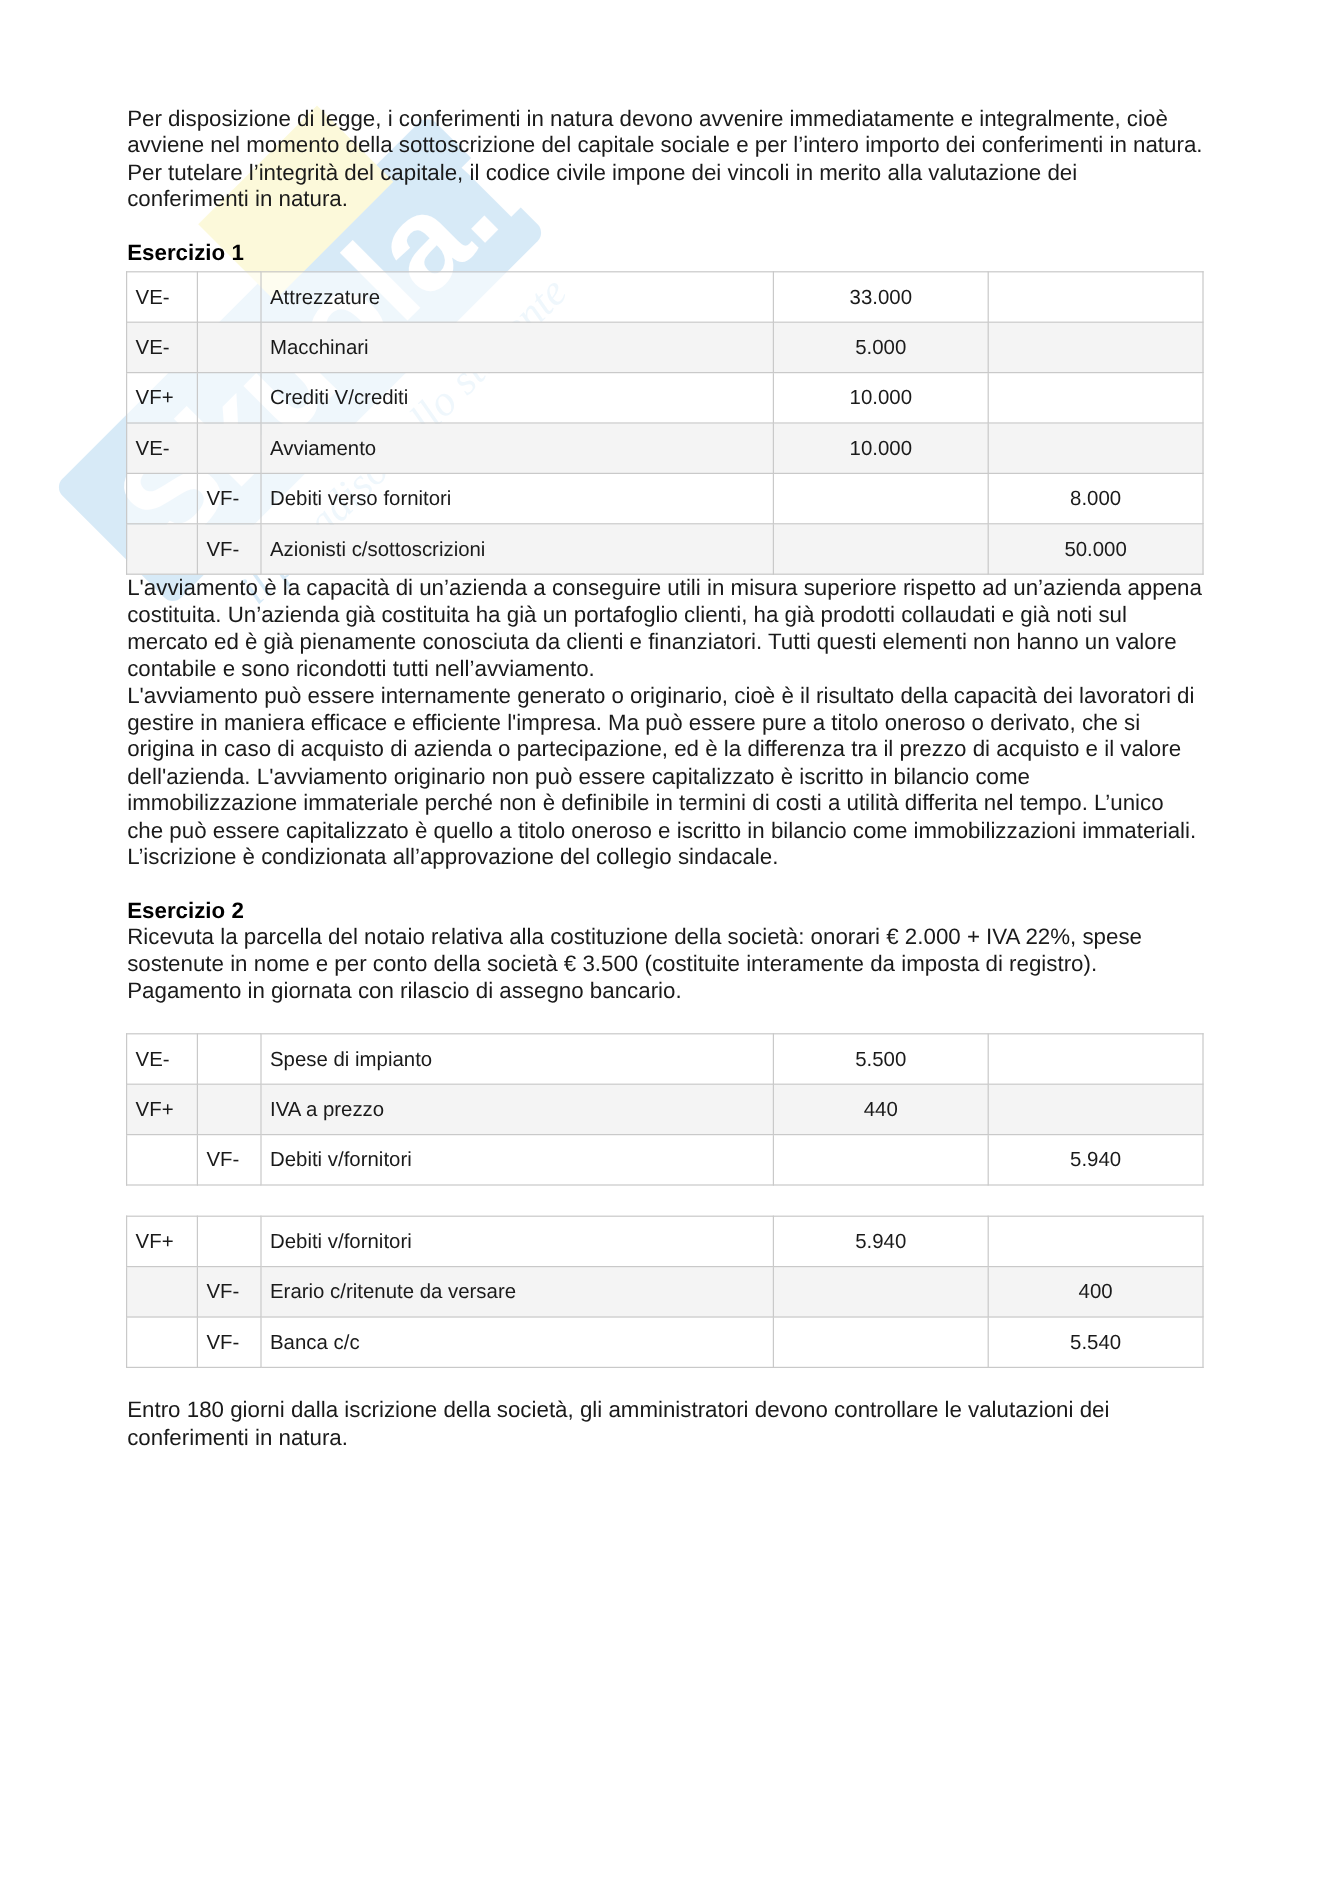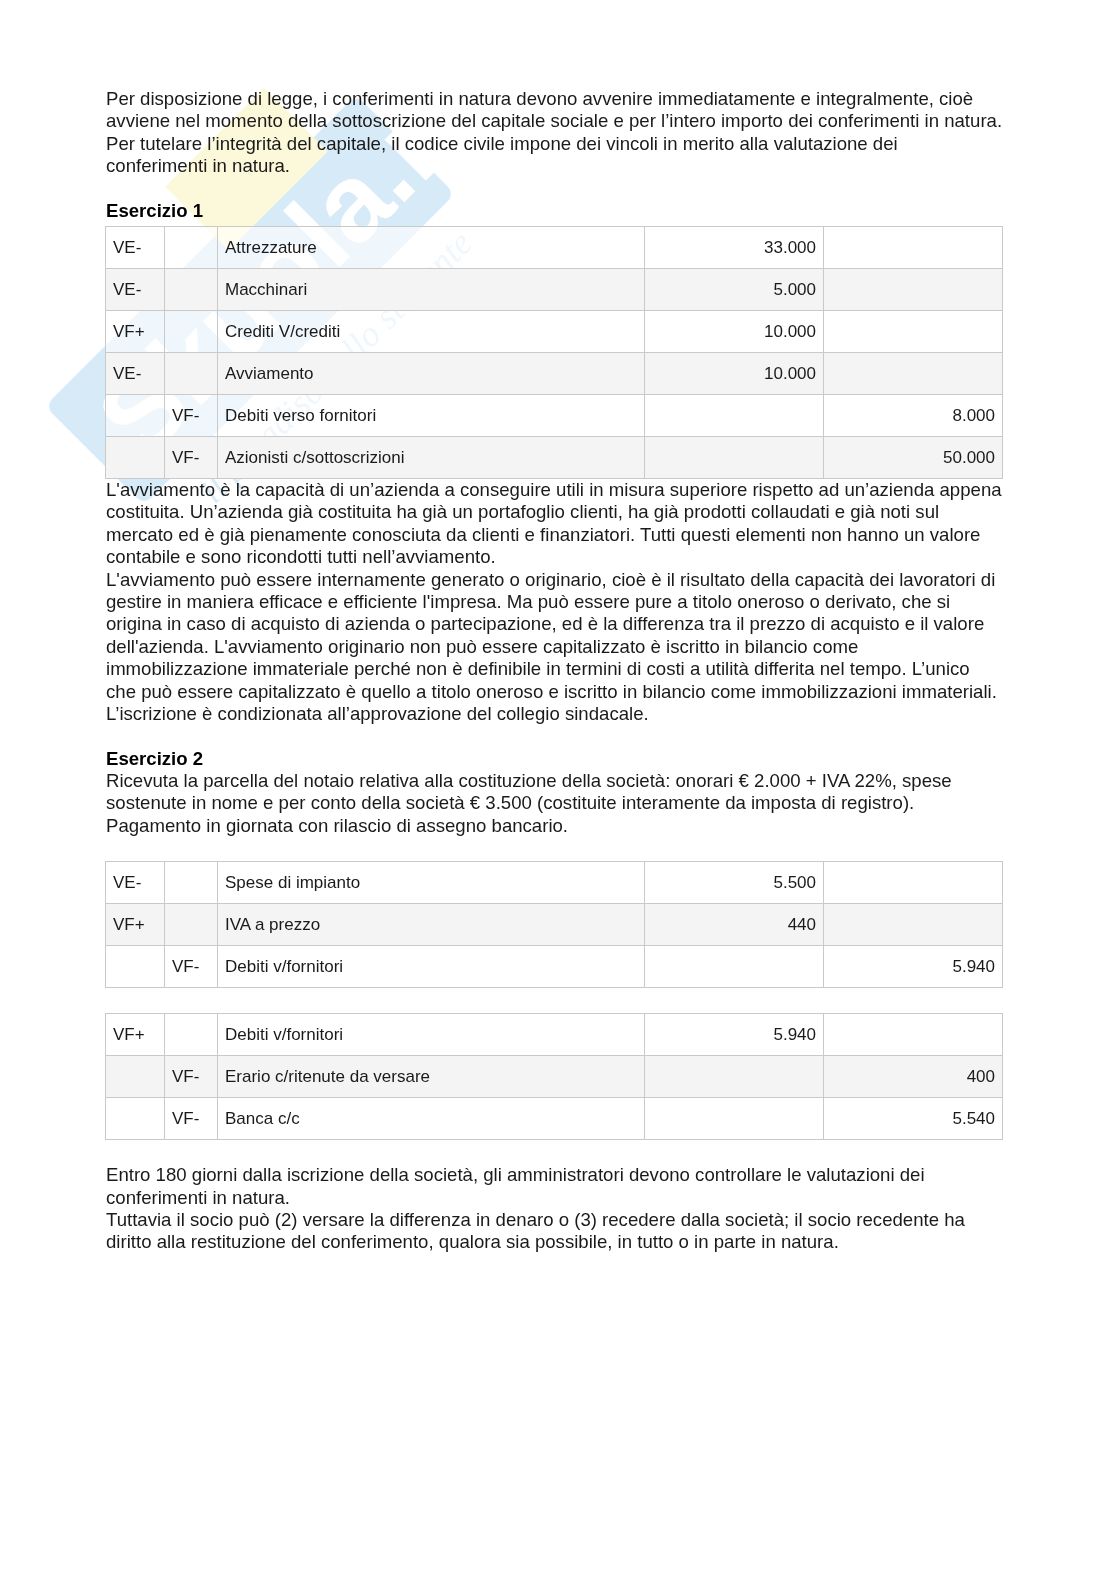--- a/index.html
+++ b/index.html
@@ -9,21 +9,21 @@
                pointer-events: none; z-index: 0; }
   .page { position: absolute; left: 106px; top: 88px; width: 897px; z-index: 1; }
   p { margin: 0; font-size: 18.6px; line-height: 22.4px; }
   .heading { color: #000000; font-weight: bold; font-size: 18.6px; line-height: 22.4px; }
   .gap { height: 22px; }
   table { border-collapse: collapse; width: 897px; table-layout: fixed; margin-left: -1px; }
   td { border: 1px solid #c9c9c9; height: 41px; padding: 0 7px; font-size: 17px;
        vertical-align: middle; white-space: nowrap; }
   tr:nth-child(even) td { background: #f4f4f4; }
   tr:nth-child(odd) td { background: rgba(255,255,255,0.6); }
-  td.num { text-align: right; }
+  td.num { text-align: center; }
   col.c1 { width: 59px; } col.c2 { width: 53px; } col.c3 { width: 427px; }
   col.c4 { width: 179px; } col.c5 { width: 179px; }
   .sp-small { height: 4px; }
   .sp-table { height: 24px; }
   .sp-between { height: 25px; }
 </style>
 </head>
 <body>
 
 <svg class="watermark" viewBox="0 0 460 520">
@@ -162,14 +162,13 @@
           <td>VF-</td>
           <td>Banca c/c</td>
           <td class="num"></td>
           <td class="num">5.540</td>
         </tr>
       </tbody>
   </table>
   <div class="sp-table"></div>
 
   <p>Entro 180 giorni dalla iscrizione della società, gli amministratori devono controllare le valutazioni dei conferimenti in natura.</p>
-  <p>Tuttavia il socio può (2) versare la differenza in denaro o (3) recedere dalla società; il socio recedente ha diritto alla restituzione del conferimento, qualora sia possibile, in tutto o in parte in natura.</p>
 </div>
 
 </body></html>

